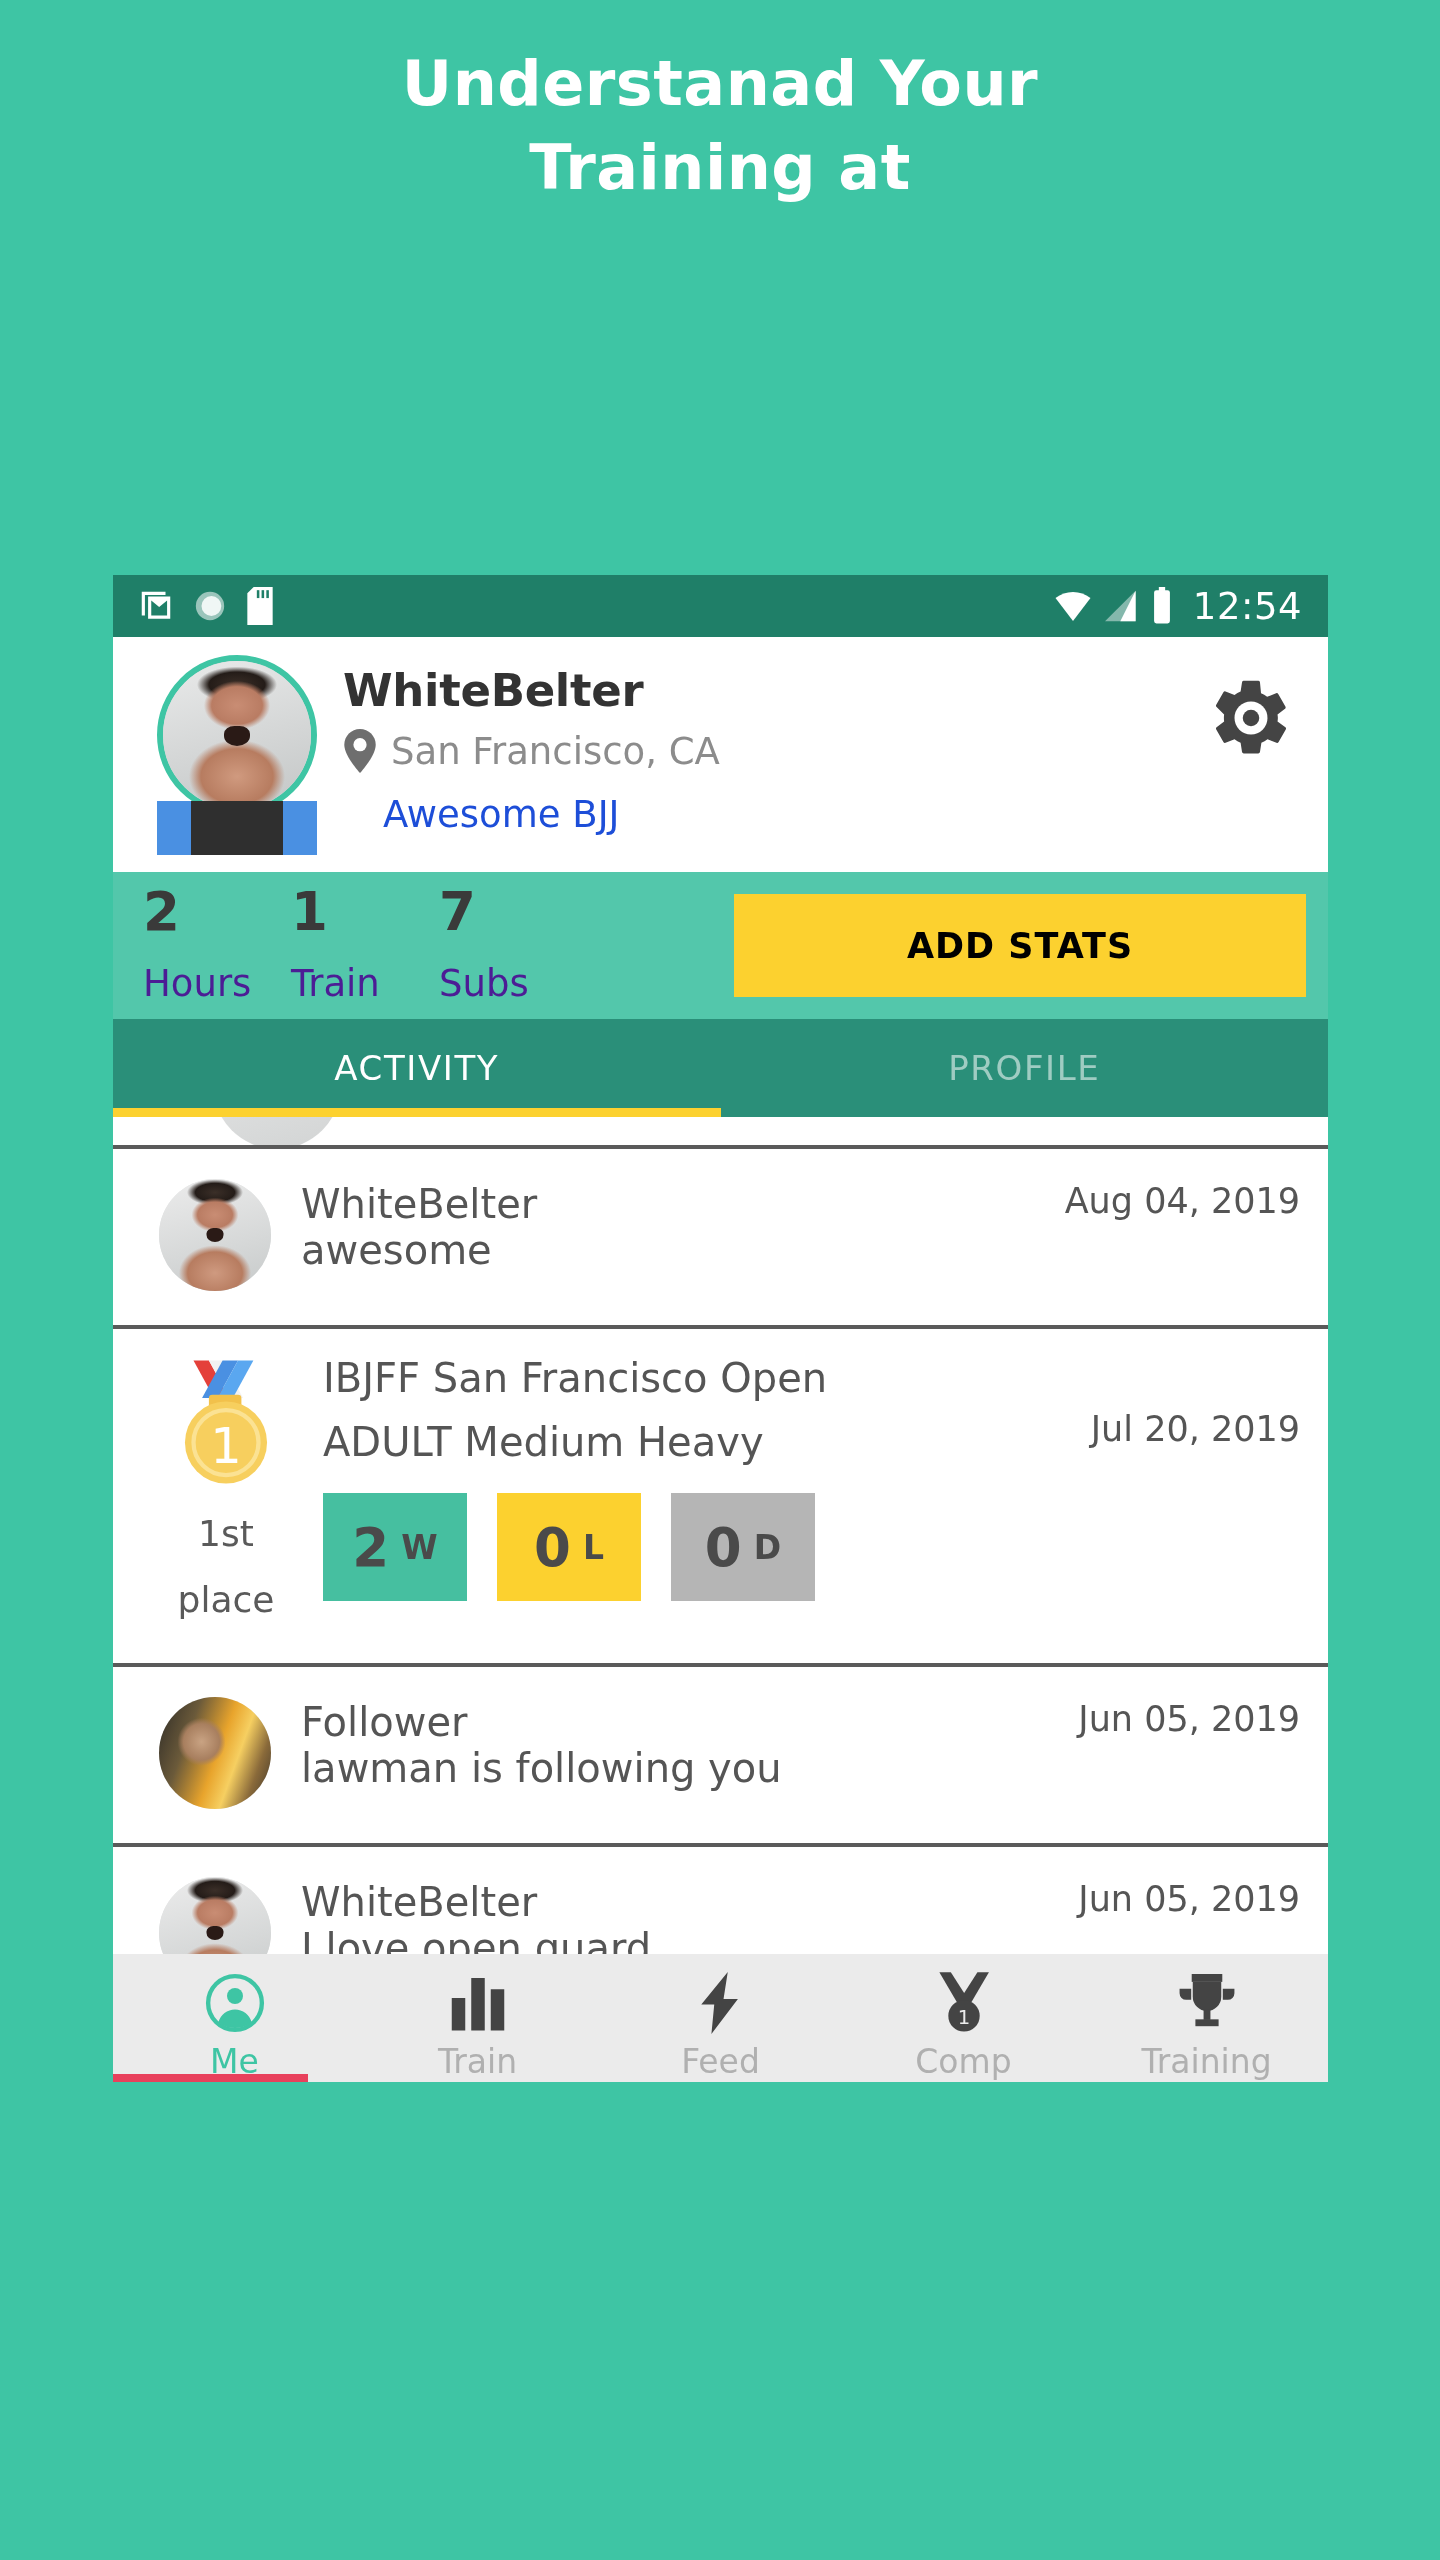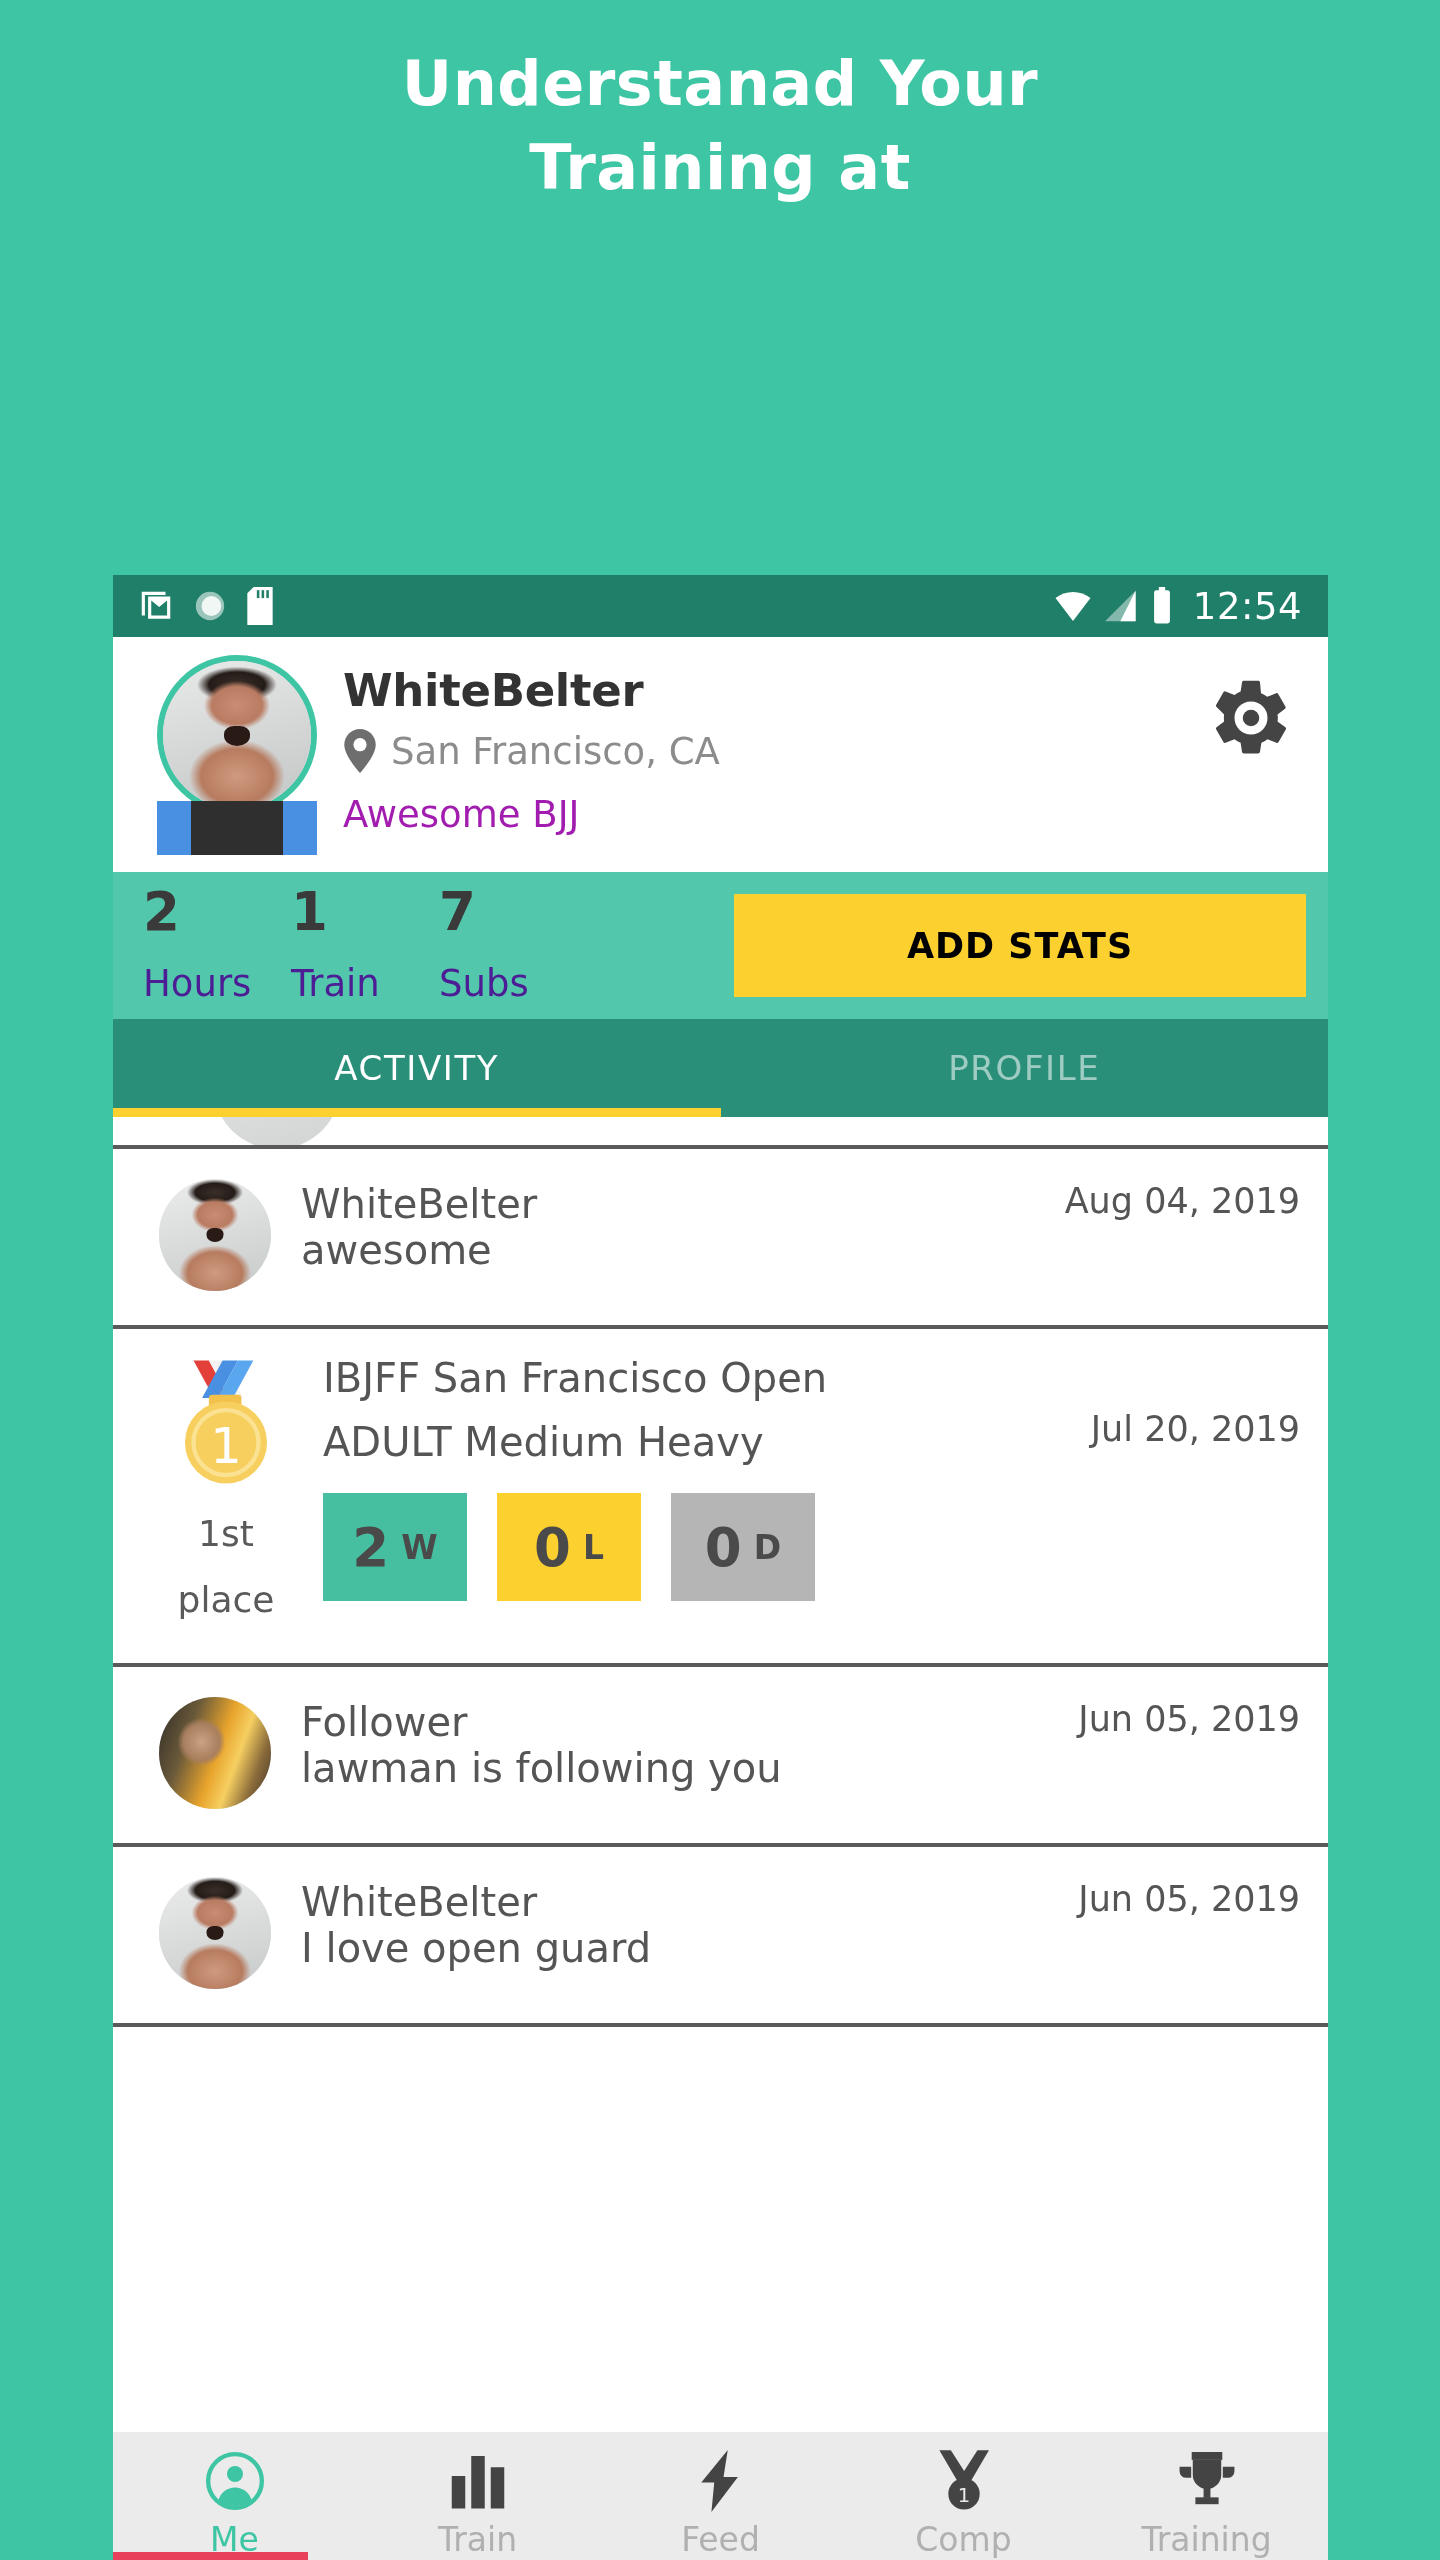--- a/index.html
+++ b/index.html
@@ -23,21 +23,21 @@
     letter-spacing: 0.5px;
   }
   .headline .hl-line { display: block; white-space: nowrap; }
 
   
   .phone {
     position: absolute;
     left: 113px;
     top: 575px;
     width: 1215px;
-    height: 1985px;
+    height: 1507px;
     background: #ffffff;
     overflow: hidden;
     display: flex;
     flex-direction: column;
   }
 
   
   .statusbar {
     height: 62px;
     background: #1f7f68;
@@ -101,21 +101,21 @@
   .belt-center { width: 92px; height: 100%; margin: 0 auto; background: #2f2f2f; }
 
   .p-info { margin-left: 20px; padding-top: 8px; flex: 1 1 auto; min-width: 0; }
   .p-name {
     font-family: "DejaVu Sans", sans-serif;
     font-weight: bold; font-size: 45px; color: #333333;
     line-height: 56px; letter-spacing: -0.3px;
   }
   .p-loc { display: flex; align-items: center; gap: 14px; margin-top: 10px; }
   .p-loc-text { font-size: 37px; color: #8c8c8c; font-family: "DejaVu Sans", sans-serif; }
-  .p-gym { font-size: 37px; color: #a21caf; margin-top: 20px; font-family: "DejaVu Sans", sans-serif; }
+  .p-gym { font-size: 37px; color: #1d4ed8; margin-top: 20px; font-family: "DejaVu Sans", sans-serif; margin-left: 40px; }
 
   .gear-btn { position: absolute; right: 34px; top: 38px; }
 
   
   .stats {
     flex: 0 0 auto;
     height: 147px;
     background: #53c7ab;
     display: flex;
     align-items: center;

